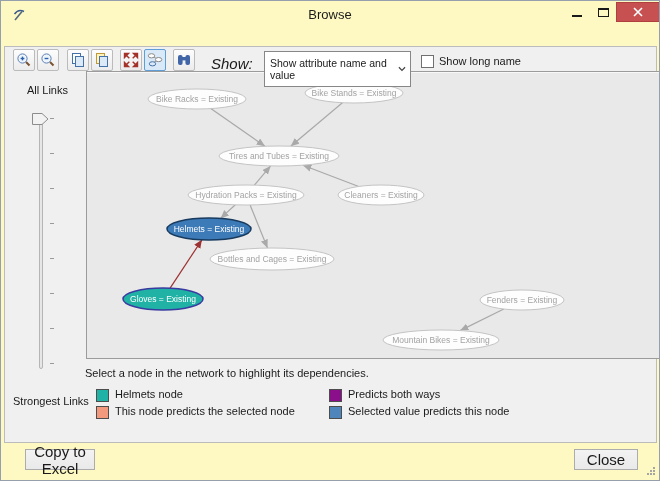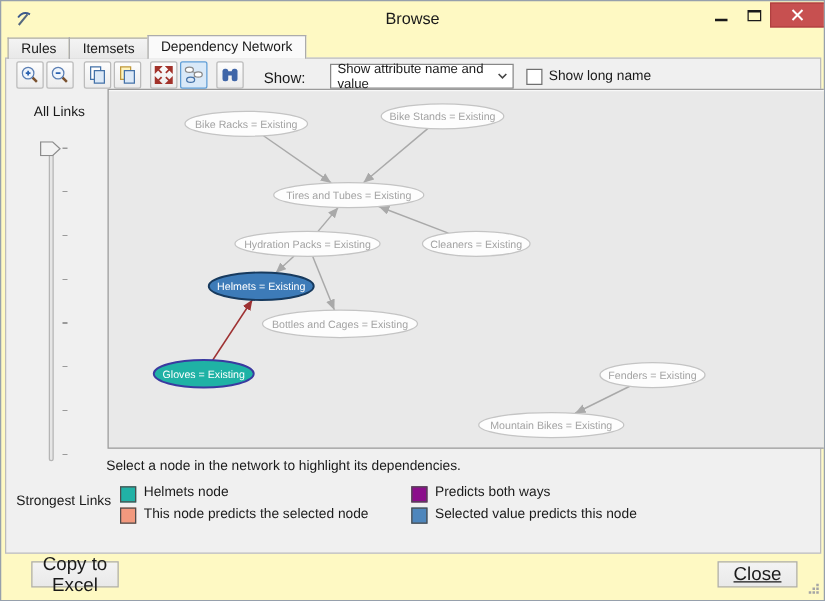--- a/index.html
+++ b/index.html
@@ -29,22 +29,22 @@
 
   .tabpage { position:absolute; left:3px; top:45px; width:653px; height:397px;
              border:1px solid #BCBCBC; background:#F0F0F0; }
 
   
   .tbtn { position:absolute; top:48px; width:22px; height:22px; padding:0;
           border:1px solid #BBBBBB; border-radius:2px;
           background:linear-gradient(#FDFDFD,#ECECEC);
           display:flex; align-items:center; justify-content:center; z-index:5; }
   .tbtn.toggled { border-color:#5E9DD6; background:#D9E9F8; }
-  .show-label { position:absolute; left:210px; top:54px; font-size:12px; color:#1a1a1a; z-index:5; }
-  .combo { position:absolute; left:263px; top:50px; width:147px; height:20px;
+  .show-label { position:absolute; left:210px; top:54px; font-size:15px; color:#1a1a1a; z-index:5;font-style:italic; }
+  .combo { position:absolute; left:263px; top:50px; width:147px; height:36px;
            border:1px solid #878787; background:#FFFFFF; display:flex;
            align-items:center; justify-content:space-between; padding:0 4px 0 5px;
            font-size:10.5px; color:#1a1a1a; z-index:5; }
   .checkbox { position:absolute; left:420px; top:54px; width:13px; height:13px;
               border:1px solid #707070; background:#FFFFFF; z-index:5; }
   .checkbox-label { position:absolute; left:438px; top:54px; font-size:11px; color:#1a1a1a; z-index:5; }
 
   
   .all-links { position:absolute; left:26px; top:83px; font-size:11px; color:#1a1a1a; }
   .slider-track { position:absolute; left:38px; top:115px; width:4px; height:253px;
@@ -64,21 +64,21 @@
 
   
   .swatch { position:absolute; width:13px; height:13px; border:1px solid #4D4D4D; }
   .legend-label { position:absolute; font-size:11px; color:#1a1a1a; }
 
   
   .dlgbtn { position:absolute; top:448px; height:21px; font-size:15px; color:#1a1a1a;
             border:1px solid #ACACAC; background:linear-gradient(#F3F3F3,#E9E9E9);
             display:flex; align-items:center; justify-content:center; }
   .btn-copy-excel { left:24px; width:70px; }
-  .btn-close-dlg { left:573px; width:64px;text-decoration:underline; }
+  .btn-close-dlg { left:573px; width:64px; }
   .grip { position:absolute; left:645px; top:465px; width:10px; height:10px; }
 </style>
 </head>
 <body>
 
 <div class="window">
 
   <div class="titlebar">
     <svg class="app-icon" viewBox="0 0 16 16">
       <path d="M4,13 L11,4.5" stroke="#55687F" stroke-width="1.6" fill="none"></path>
@@ -91,25 +91,20 @@
     <div class="winbtn btn-max">
         <div class="glyph-max"></div>
       </div>
     <div class="winbtn btn-close">
       <svg width="10" height="10" viewBox="0 0 10 10">
         <path d="M1,1 L9,9 M9,1 L1,9" stroke="#FFFFFF" stroke-width="1.6"></path>
       </svg>
     </div>
   </div>
 
-  <div class="tabstrip">
-    <div class="tab"><span>Rules</span></div>
-    <div class="tab"><span>Itemsets</span></div>
-    <div class="tab active"><span>Dependency Network</span></div>
-  </div>
 
   <div class="tabpage"></div>
 
   <button class="tbtn" style="left:12px">
     <svg width="16" height="16" viewBox="0 0 16 16">
       <line x1="10" y1="10" x2="13.5" y2="13.5" stroke="#7A5230" stroke-width="2"></line>
       <circle cx="6.5" cy="6.5" r="4.6" fill="#EFF5FC" stroke="#5B7FB4"></circle>
       <line x1="4.6" y1="6.5" x2="8.4" y2="6.5" stroke="#2B62B0" stroke-width="1.4"></line>
       <line x1="6.5" y1="4.6" x2="6.5" y2="8.4" stroke="#2B62B0" stroke-width="1.4"></line>
     </svg>

